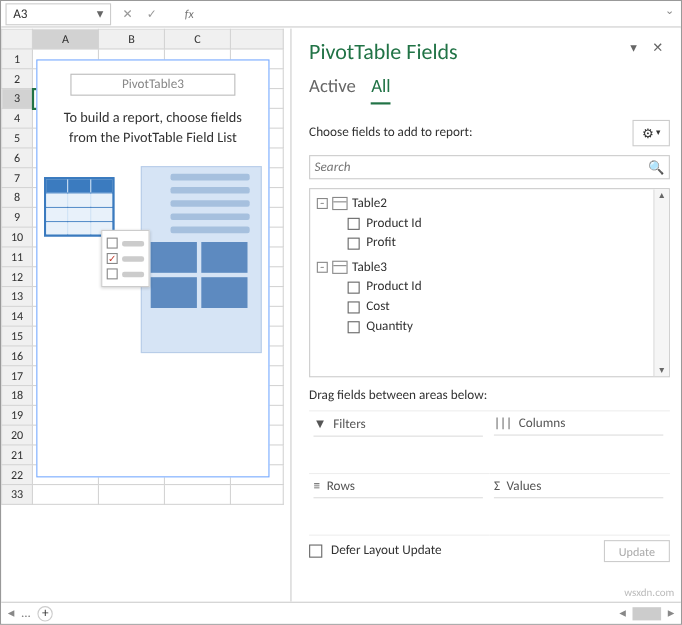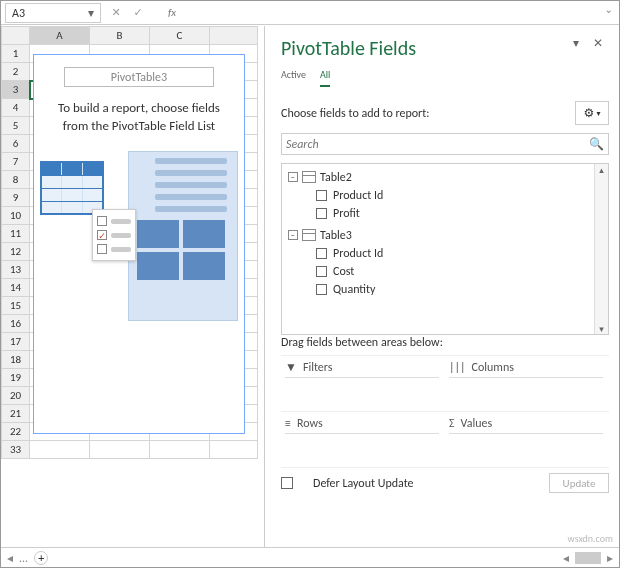--- a/index.html
+++ b/index.html
@@ -45,43 +45,43 @@
 
 
 .status-bar { position:absolute; bottom:0; left:0; right:0; height:20px; border-top:1px solid #ccc; display:flex; align-items:center; gap:6px; padding:0 6px; background:#fff;}
 .status-bar .flex{flex:1;}
 
 
 .pane { position:absolute; left:266px; top:25px; right:0; bottom:20px; background:#fff; display:flex; flex-direction:column; padding:10px 10px 8px 14px; }
 .pane-head { display:flex; align-items:flex-start; }
 .pane-title { font-size:20px; color:#217346; flex:1;}
 .pane-head .ctl{ width:22px; text-align:center; color:#666; font-size:12px;}
-.tabs { display:flex; gap:14px; margin-top:8px; font-size:10px; }
+.tabs { display:flex; gap:14px; margin-top:8px; font-size:17px; }
 .tab { color:#666; padding-bottom:4px; cursor:pointer; }
 .tab.active { color:#217346; border-bottom:2px solid #217346; }
 .choose-row { display:flex; align-items:center; margin-top:14px; gap:4px;}
 .choose-label{ flex:1; font-size:12px;}
 .gear-btn{ width:34px; height:24px; border:1px solid #ccc; display:flex; align-items:center; justify-content:center; gap:2px;}
 .search-box{ margin-top:8px; display:flex; align-items:center; border:1px solid #ccc; height:22px; padding:0 4px;}
 .search-box input{ flex:1; border:none; outline:none; font-size:12px; font-style:italic; color:#888;}
 .field-scroll{ margin-top:8px; border:1px solid #ccc; height:172px; position:relative; overflow:hidden;}
 .field-scroll .vbar{position:absolute;right:0;top:0;bottom:0;width:14px;border-left:1px solid #ddd;background:#f5f5f5;display:flex;flex-direction:column;align-items:center;justify-content:space-between;font-size:9px;color:#666;}
 .tree{ padding:4px 4px 4px 6px;}
 .tree .node{display:flex;align-items:center;gap:4px;height:18px;font-size:12px;}
 .tree .node .tog{width:10px;height:10px;border:1px solid #888;display:flex;align-items:center;justify-content:center;font-size:8px;line-height:1;}
 .tree .node .tbl-icon{width:14px;height:12px;background:#fff;border:1px solid #888;position:relative;}
 .tree .node .tbl-icon:before{content:"";position:absolute;left:0;right:0;top:3px;border-top:1px solid #888;}
 .tree .leaf{display:flex;align-items:center;gap:6px;height:18px;margin-left:28px;font-size:12px;}
 .tree .leaf .cb{width:11px;height:11px;border:1px solid #666;}
-.drag-label{font-size:12px;}
+.drag-label{margin-top:10px;font-size:12px;}
 .areas{ margin-top:6px; display:flex; flex-wrap:wrap; gap:0; border-top:1px solid #eee; height:112px; }
 .area-box{ width:50%; padding:4px 6px 0 4px; font-size:12px; color:#555; border-bottom:1px solid #eee; }
 .area-box .hdr{display:flex;align-items:center;gap:6px;margin-bottom:3px;}
 .area-box .well{height:34px;border-top:1px solid #ddd;}
-.defer-row{display:flex;align-items:center;gap:20px;margin-top:6px;font-size:12px;}
+.defer-row{display:flex;align-items:center;gap:8px;margin-top:6px;font-size:12px;}
 .defer-row .cb{width:12px;height:12px;border:1px solid #666;}
 .defer-row .flex{flex:1;}
 .update-btn{ width:60px;height:20px;border:1px solid #ccc;color:#aaa;display:flex;align-items:center;justify-content:center;font-size:11px;}
 .watermark{position:absolute;right:6px;bottom:22px;color:#bbb;font-size:10px;}
 </style>
 </head>
 <body>
 
 <div class="formula-bar">
   <div class="name-box">

